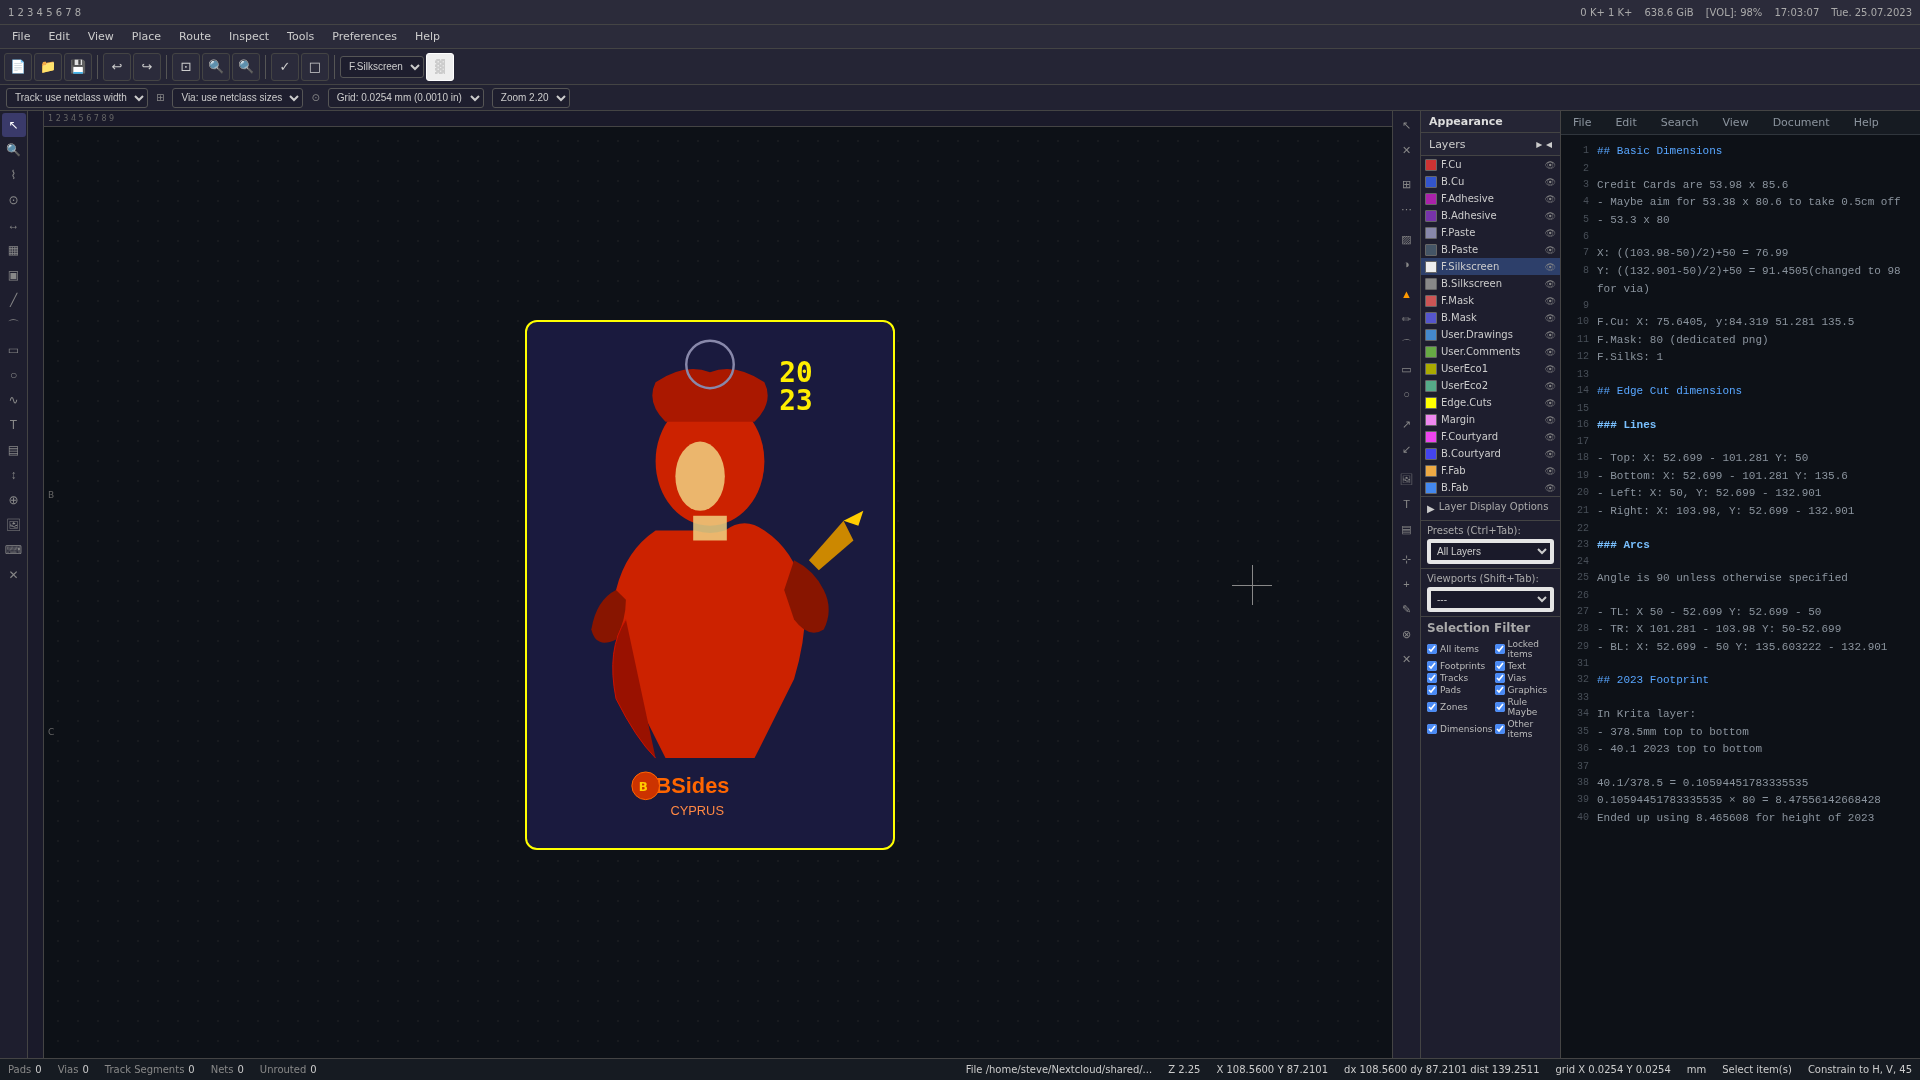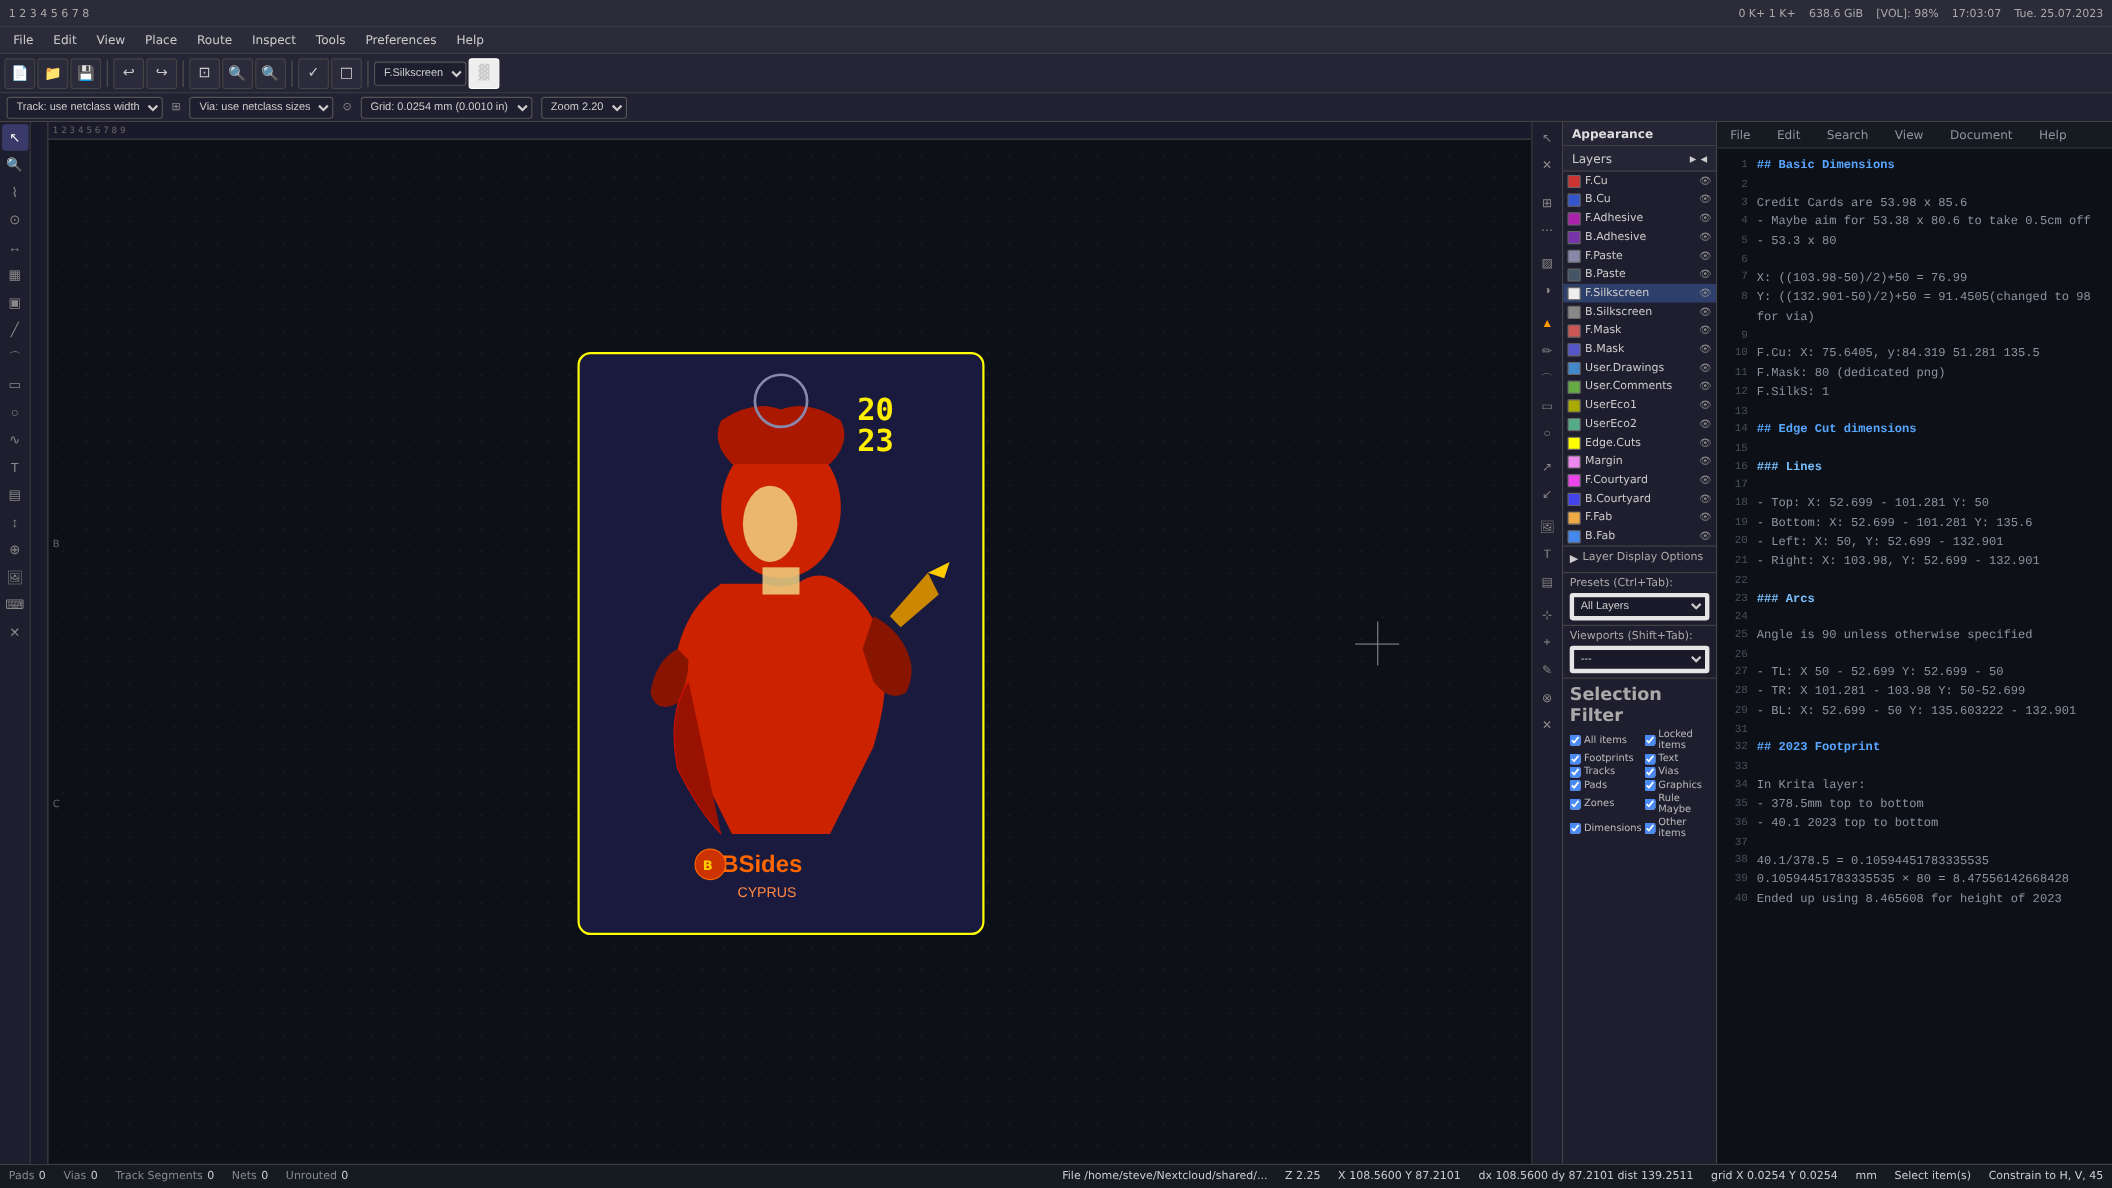--- a/index.html
+++ b/index.html
@@ -275,21 +275,21 @@
       padding: 4px 6px;
       border-top: 1px solid #444;
     }
     .viewports-label { font-size: 10px; color: #aaa; margin-bottom: 3px; }
 
     
     .sel-filter-section {
       padding: 4px 6px;
       border-top: 1px solid #444;
     }
-    .sel-filter-title { font-size: 16px; color: #aaa; margin-bottom: 4px; font-weight: bold; }
+    .sel-filter-title { font-size: 12px; color: #aaa; margin-bottom: 4px; font-weight: bold; }
     .sel-filter-grid {
       display: grid;
       grid-template-columns: 1fr 1fr;
       gap: 2px;
     }
     .sel-filter-item {
       display: flex;
       align-items: center;
       gap: 3px;
       font-size: 9px;
@@ -332,21 +332,21 @@
       font-family: 'Courier New', monospace;
       font-size: 11px;
       color: #8b949e;
       line-height: 1.6;
     }
 
     .editor-line { display: flex; gap: 8px; }
     .line-num { color: #484f58; width: 20px; text-align: right; flex-shrink: 0; font-size: 10px; }
     .line-content { flex: 1; }
 
-    .md-h2 { color: #58a6ff; font-weight: bold; }
+    .md-h2 { color: #58a6ff; font-weight: normal; }
     .md-h3 { color: #79c0ff; font-weight: bold; }
     .md-li { color: #8b949e; }
 
     
     #statusbar {
       height: 22px;
       background: #161b22;
       border-top: 1px solid #444;
       display: flex;
       align-items: center;

